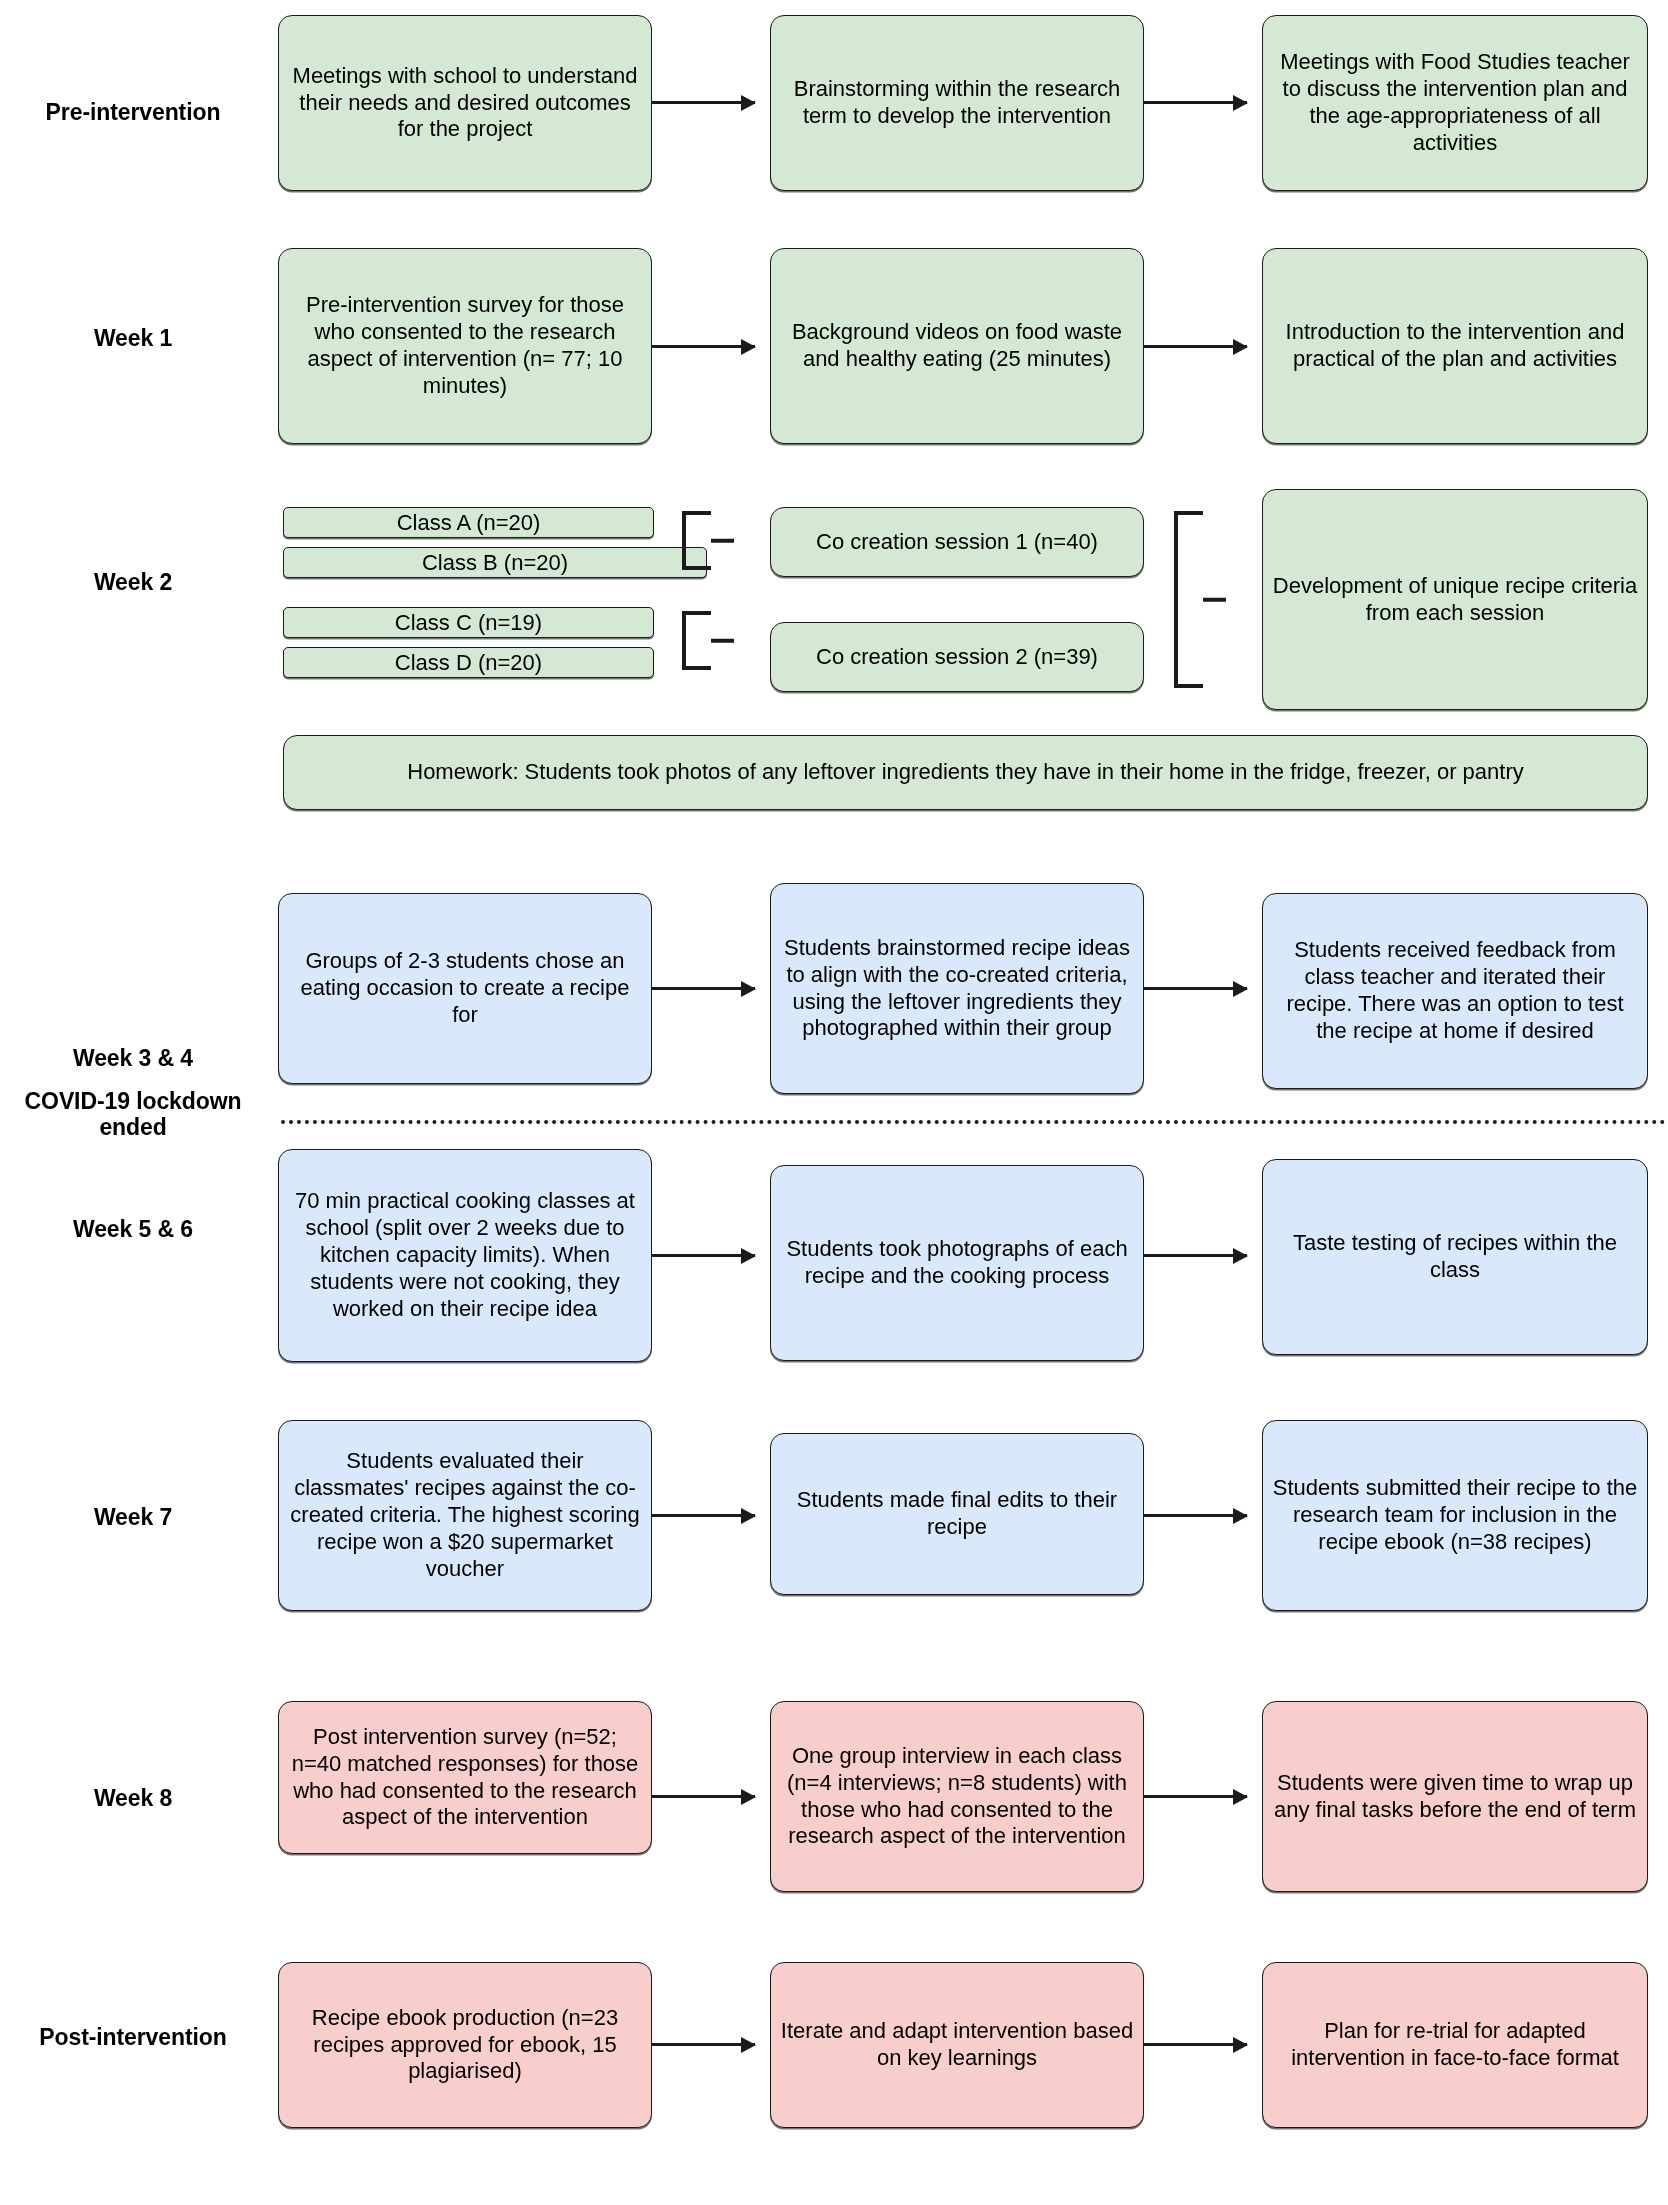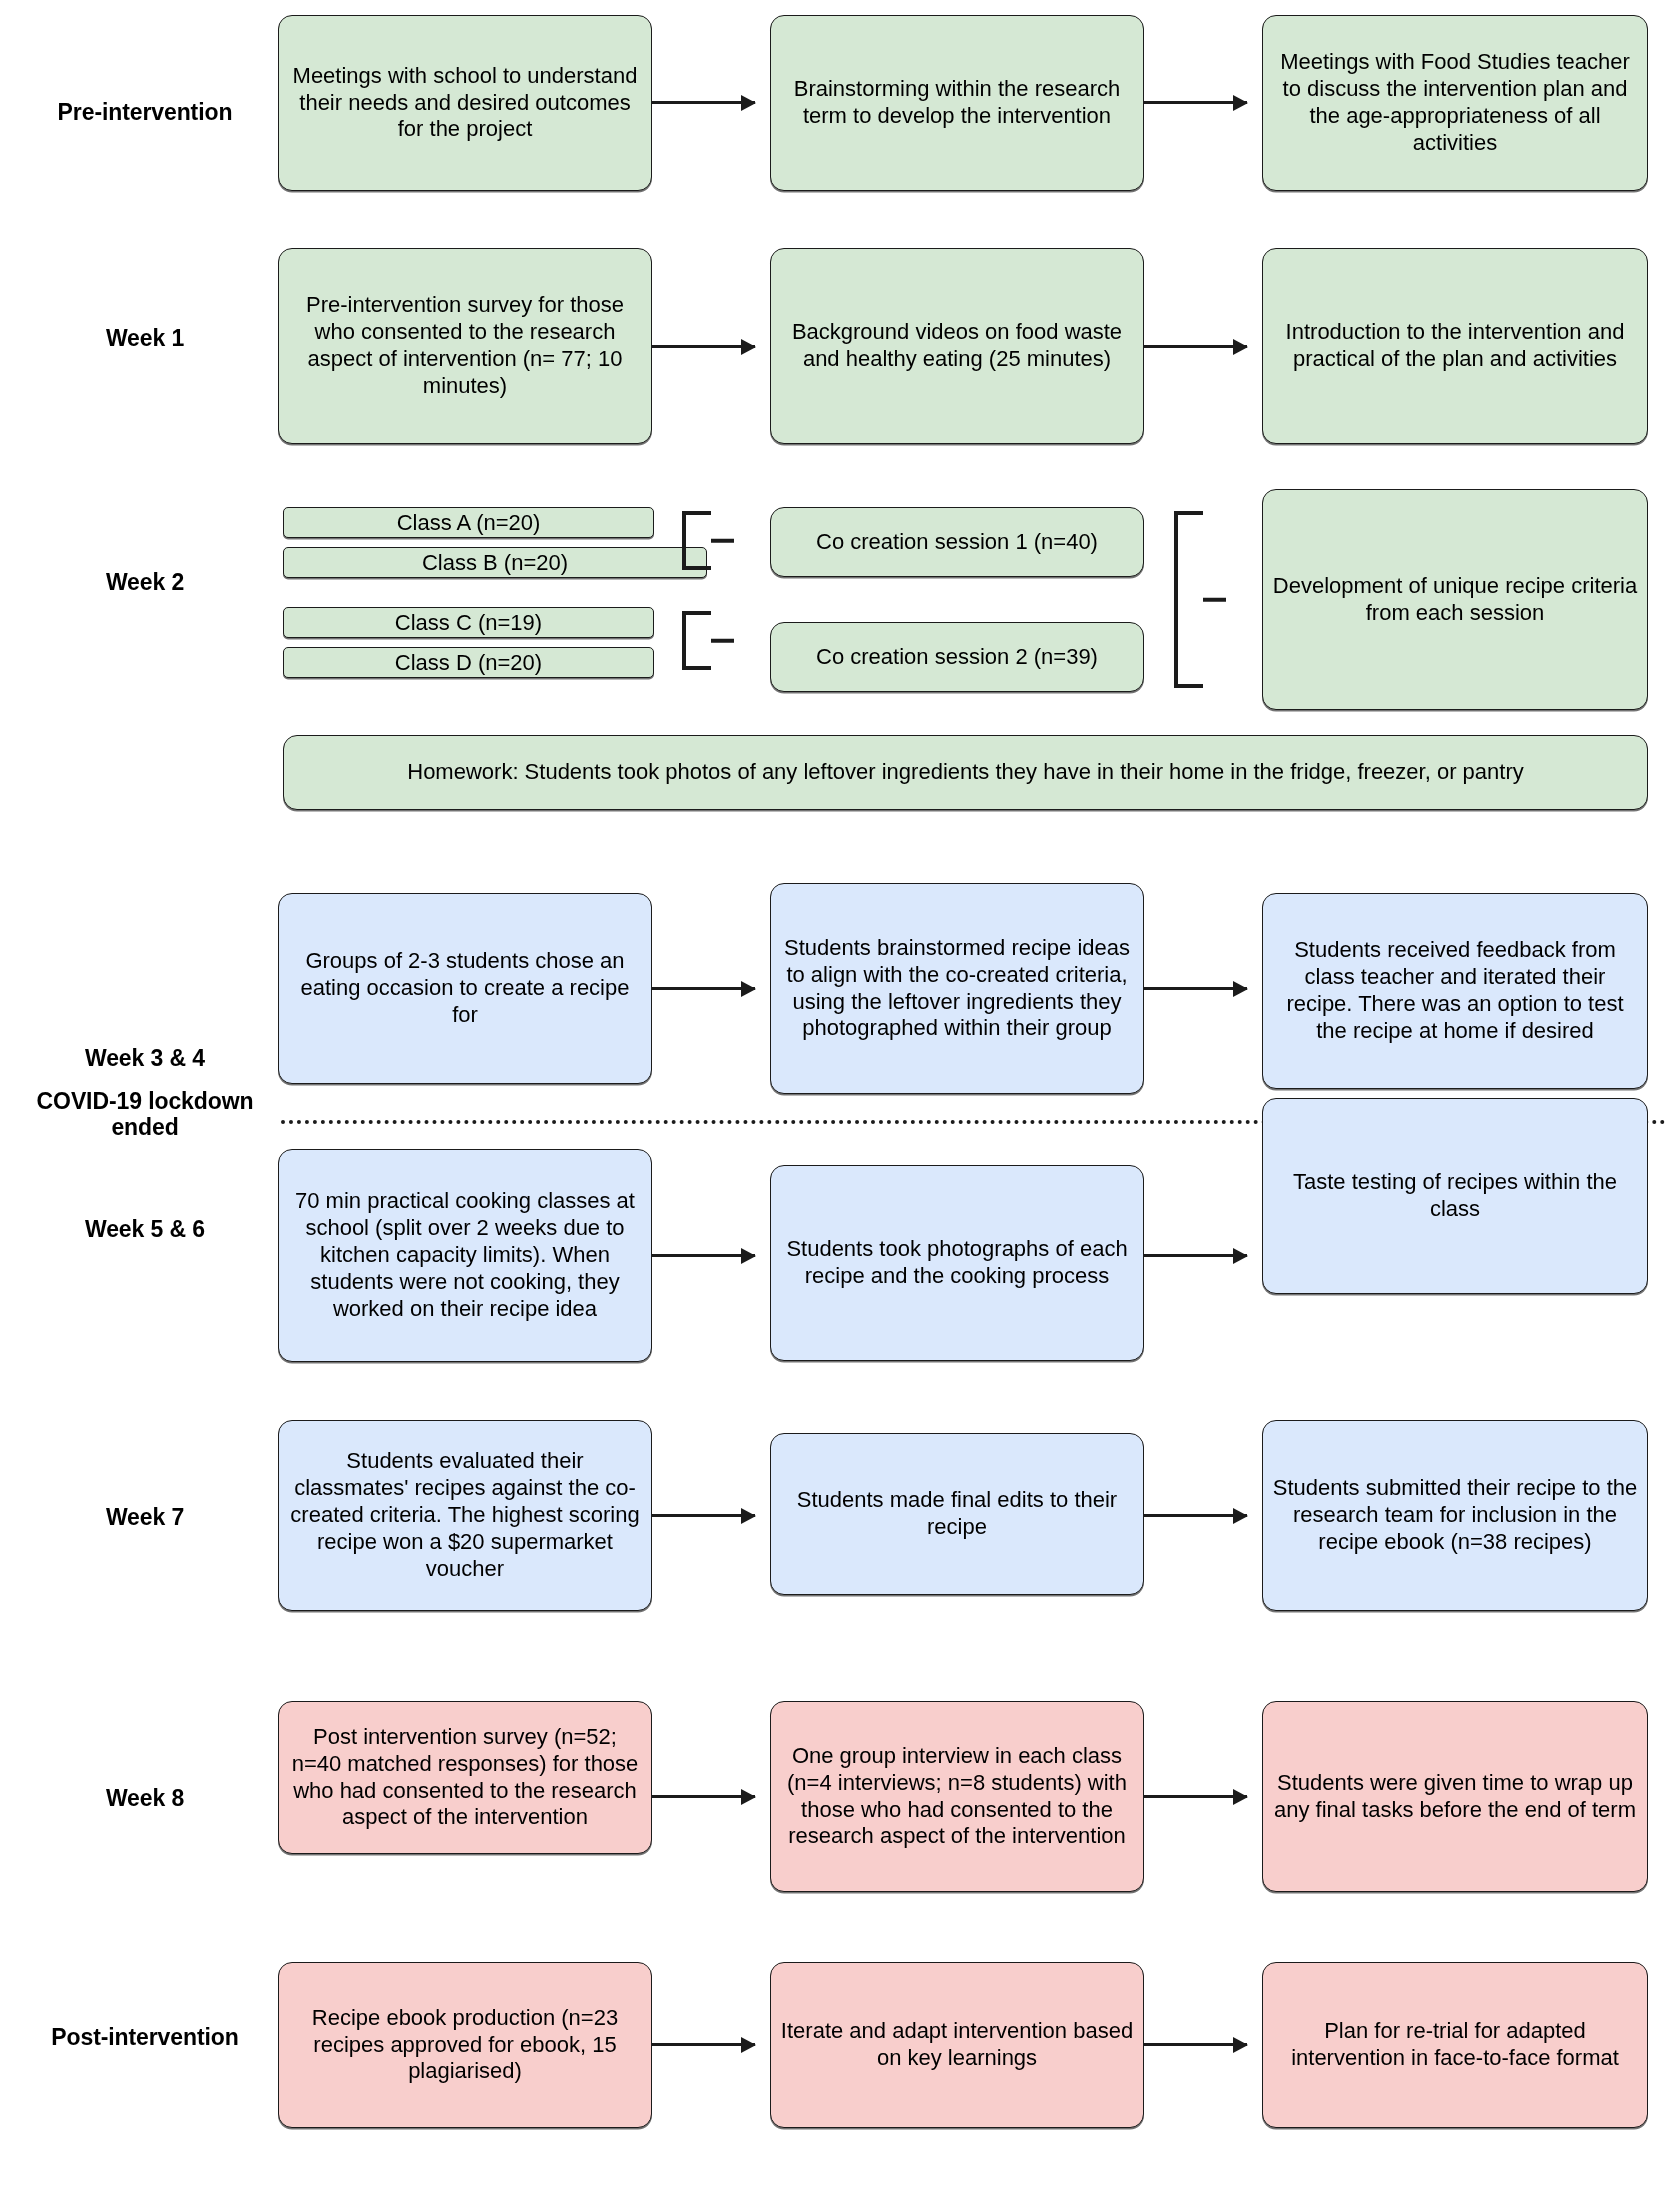--- a/index.html
+++ b/index.html
@@ -25,21 +25,20 @@
   
   .stage-label {
     position: absolute;
     left: 0;
     width: 266px;
     text-align: center;
     font-weight: bold;
     font-size: 23px;
     line-height: 1.12;
     letter-spacing: -0.1px;
-    margin-left: 12px;
   }
 
   
   .node {
     position: absolute;
     box-sizing: border-box;
     border: 1.5px solid #1b1b1b;
     border-radius: 14px;
     display: flex;
     align-items: center;
@@ -203,21 +202,21 @@
 
   <div class="stage-label" style="top:1217px;">Week 5 &amp; 6</div>
   <div class="node blue" style="left:278px; top:1149px; width:374px; height:213px;">
     <span>70 min practical cooking classes at school (split over 2 weeks due to kitchen capacity limits). When students were not cooking, they worked on their recipe idea</span>
   </div>
   <div class="arrow" style="left:652px; top:1254px; width:103px;"></div>
   <div class="node blue" style="left:770px; top:1159px; width:374px; height:196px;margin-top:6px;">
     <span>Students took photographs of each recipe and the cooking process</span>
   </div>
   <div class="arrow" style="left:1144px; top:1254px; width:103px;"></div>
-  <div class="node blue" style="left:1262px; top:1098px; width:386px; height:196px;">
+  <div class="node blue" style="left:1262px; top:1159px; width:386px; height:196px;">
     <span>Taste testing of recipes within the class</span>
   </div>
 
   <div class="stage-label" style="top:1505px;">Week 7</div>
   <div class="node blue" style="left:278px; top:1420px; width:374px; height:191px;">
     <span>Students evaluated their classmates' recipes against the co-created criteria. The highest scoring recipe won a $20 supermarket voucher</span>
   </div>
   <div class="arrow" style="left:652px; top:1514px; width:103px;"></div>
   <div class="node blue" style="left:770px; top:1433px; width:374px; height:162px;">
     <span>Students made final edits to their recipe</span>

